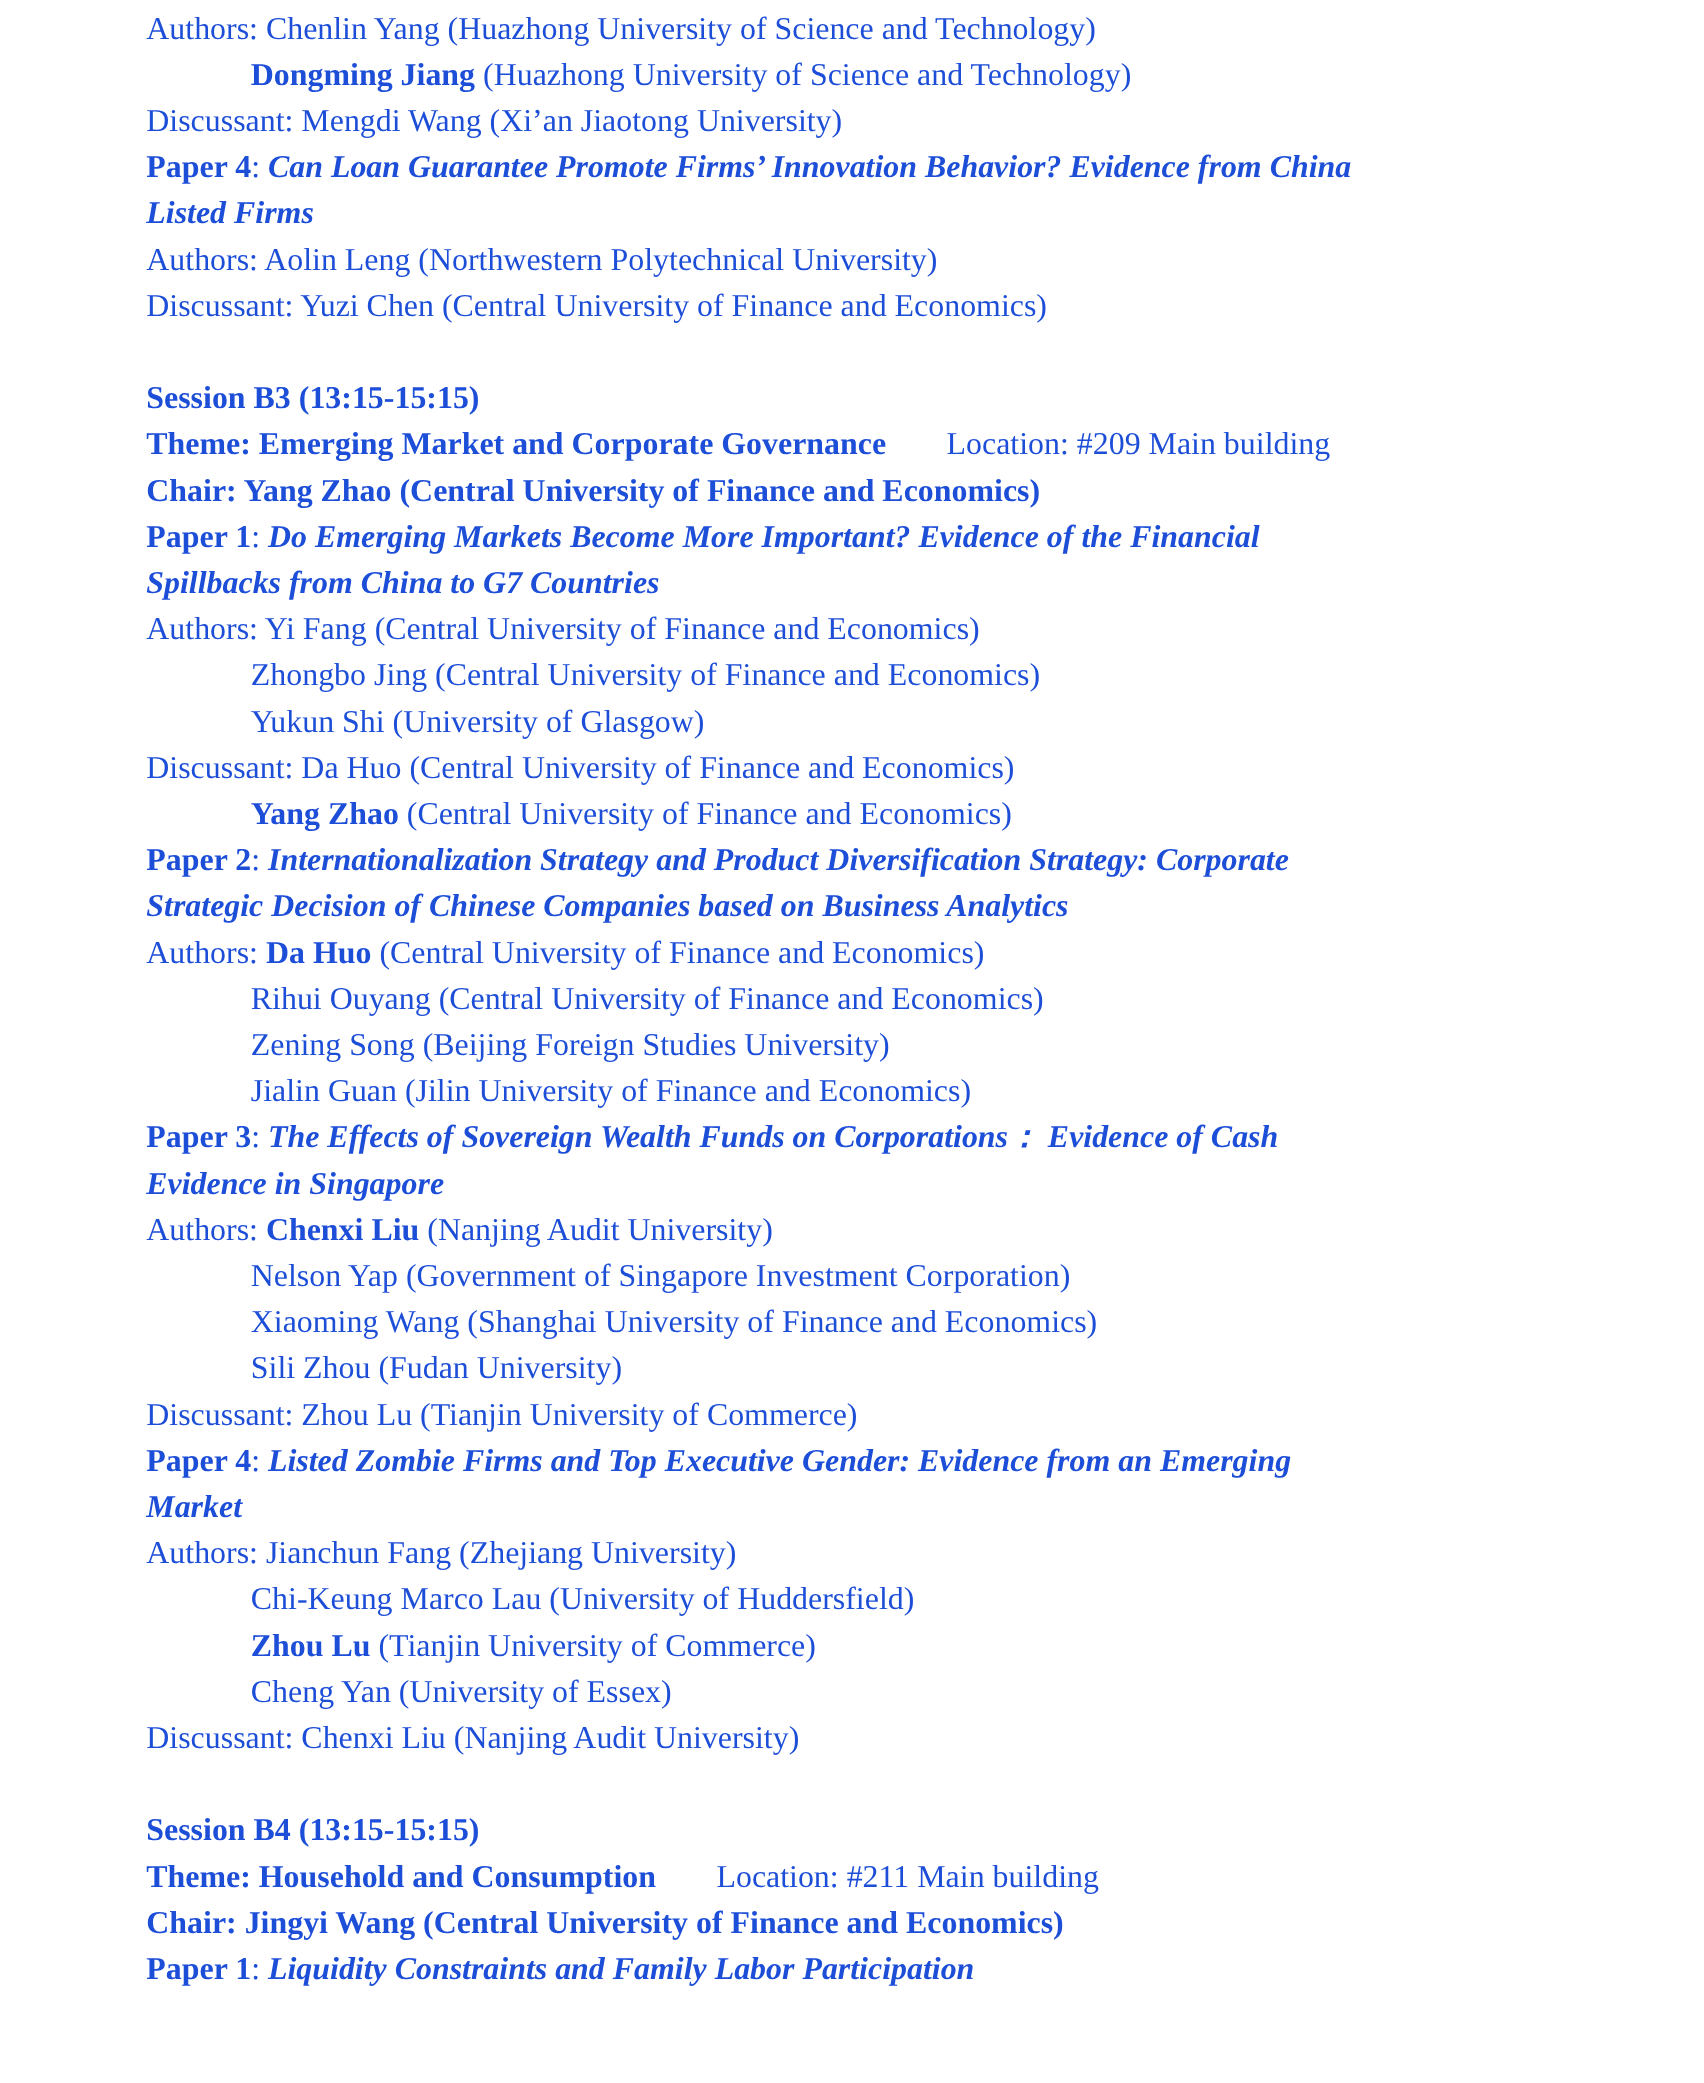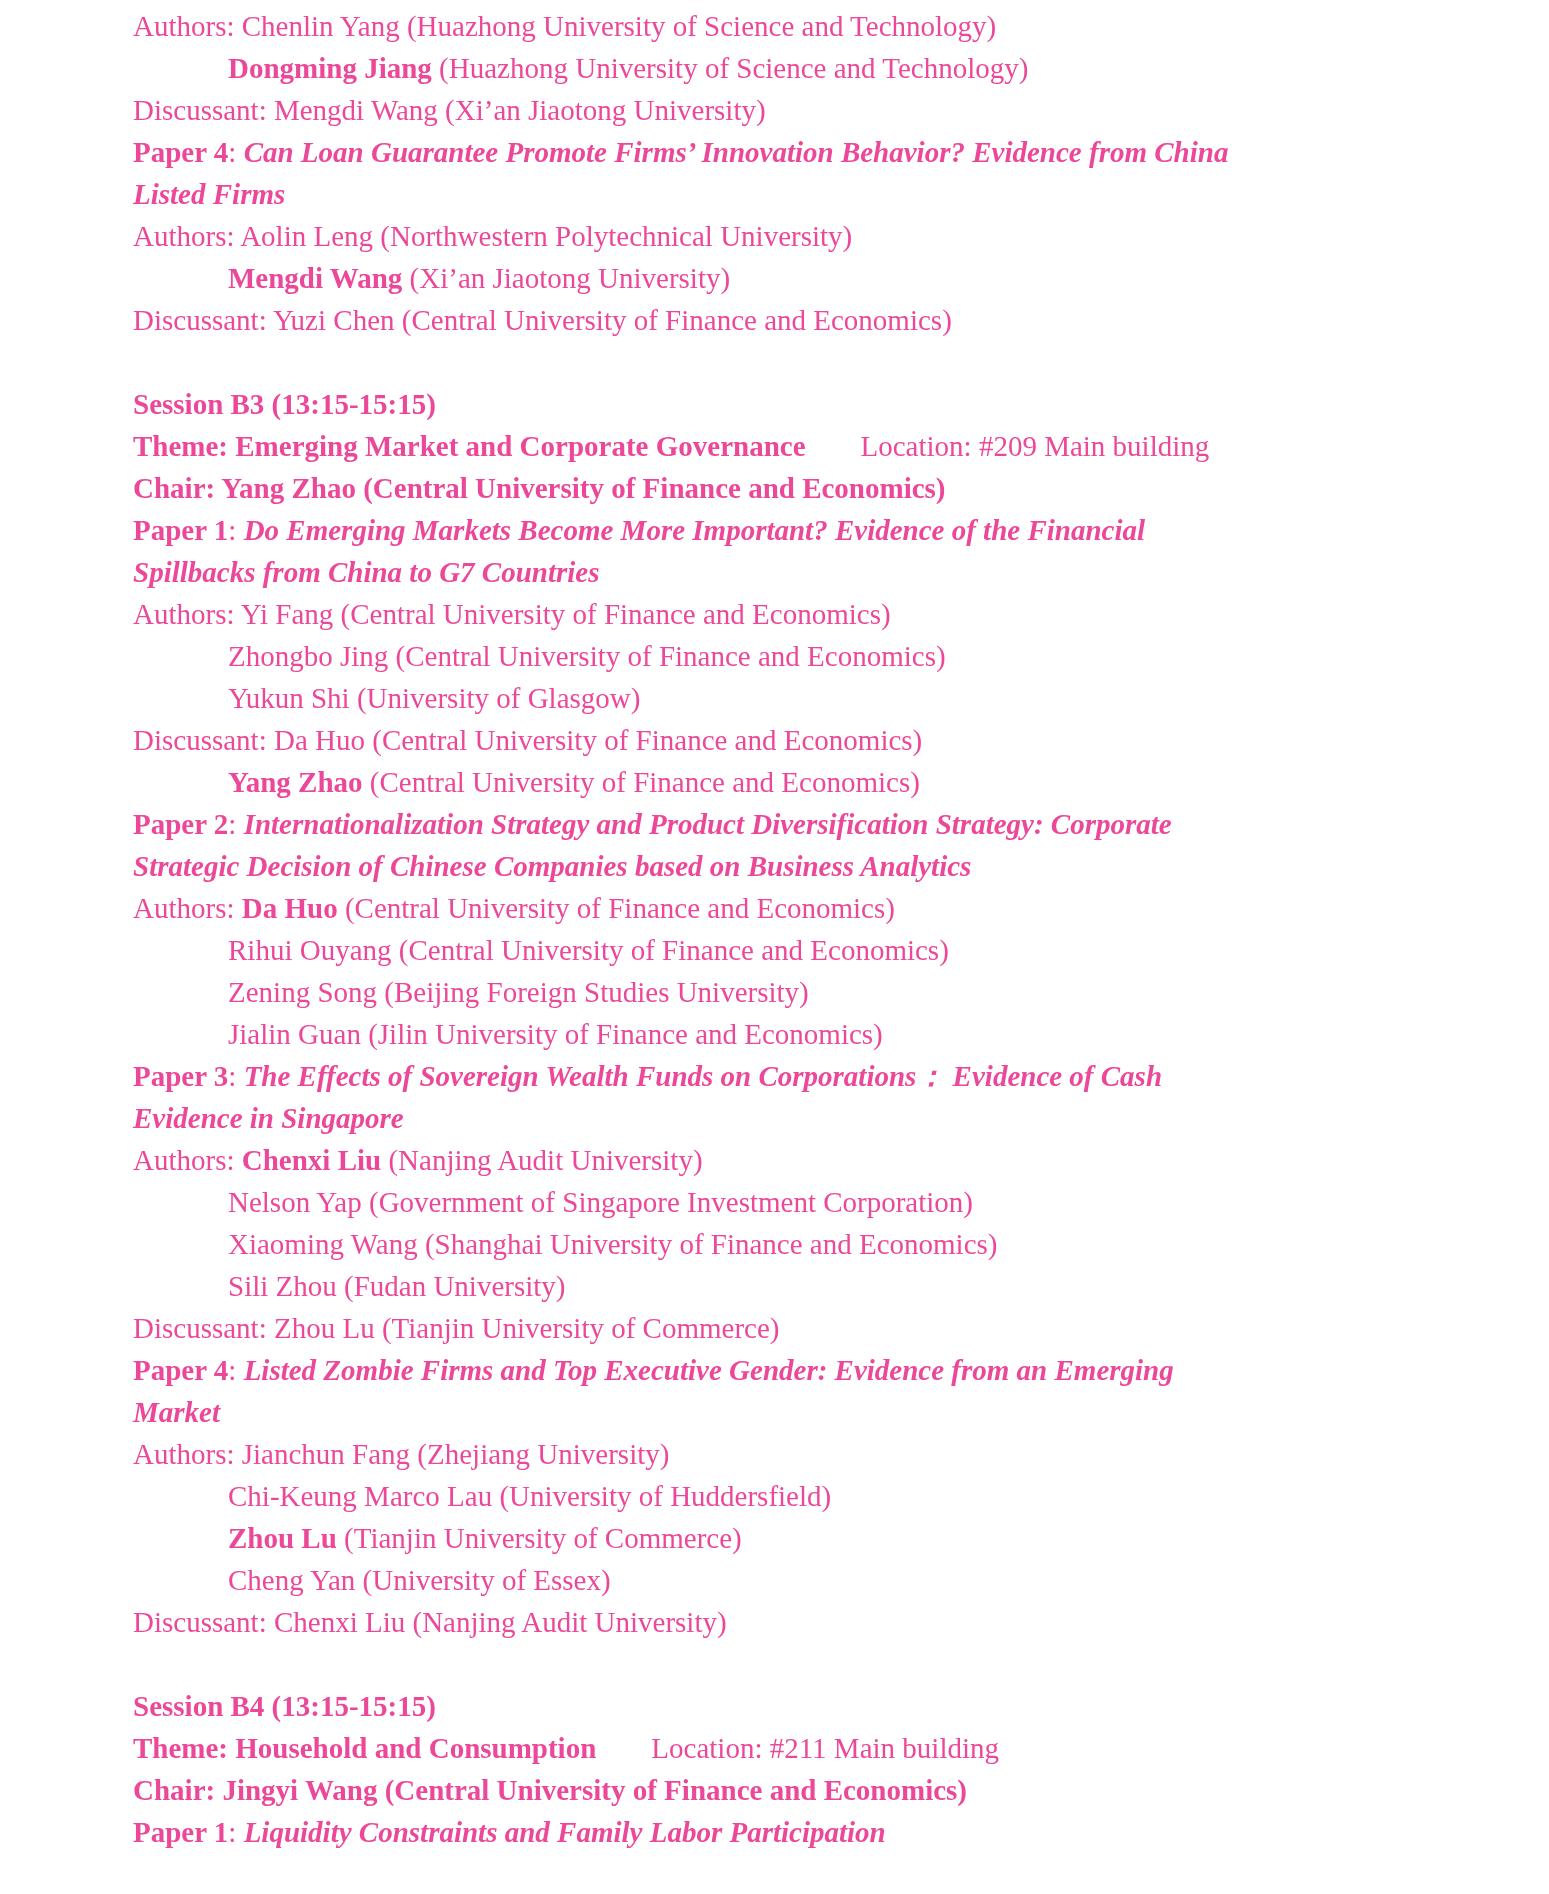--- a/index.html
+++ b/index.html
@@ -9,21 +9,21 @@
   }
   .page {
     position: relative;
     width: 1549px;
     height: 1894px;
     background: #ffffff;
     box-sizing: border-box;
     padding: 5px 128px 0 133px;
     font-family: "Liberation Serif", "DejaVu Serif", serif;
     font-size: 29px;
-    color: #ec4899;
+    color: #1d4ed8;
     overflow: hidden;
   }
   .line {
     height: 42px;
     line-height: 42px;
     white-space: nowrap;
   }
   .line.indent {
     padding-left: 95px;
   }
@@ -48,21 +48,20 @@
 </head>
 <body>
 
 <main class="page">
     <div class="line"><span class="seg regular">Authors: Chenlin Yang (Huazhong University of Science and Technology)</span></div>
     <div class="line indent"><span class="seg bold">Dongming Jiang</span><span class="seg regular"> (Huazhong University of Science and Technology)</span></div>
     <div class="line"><span class="seg regular">Discussant: Mengdi Wang (Xi’an Jiaotong University)</span></div>
     <div class="line"><span class="seg bold">Paper 4</span><span class="seg regular">: </span><span class="seg bold-italic">Can Loan Guarantee Promote Firms’ Innovation Behavior? Evidence from China</span></div>
     <div class="line"><span class="seg bold-italic">Listed Firms</span></div>
     <div class="line"><span class="seg regular">Authors: Aolin Leng (Northwestern Polytechnical University)</span></div>
-    <div class="line indent"><span class="seg bold">Mengdi Wang</span><span class="seg regular"> (Xi’an Jiaotong University)</span></div>
     <div class="line"><span class="seg regular">Discussant: Yuzi Chen (Central University of Finance and Economics)</span></div>
     <div class="line"></div>
     <div class="line"><span class="seg bold">Session B3 (13:15-15:15)</span></div>
     <div class="line"><span class="seg bold">Theme: Emerging Market and Corporate Governance</span><span class="seg regular gap">Location: #209 Main building</span></div>
     <div class="line"><span class="seg bold">Chair: Yang Zhao (Central University of Finance and Economics)</span></div>
     <div class="line"><span class="seg bold">Paper 1</span><span class="seg regular">: </span><span class="seg bold-italic">Do Emerging Markets Become More Important? Evidence of the Financial</span></div>
     <div class="line"><span class="seg bold-italic">Spillbacks from China to G7 Countries</span></div>
     <div class="line"><span class="seg regular">Authors: Yi Fang (Central University of Finance and Economics)</span></div>
     <div class="line indent"><span class="seg regular">Zhongbo Jing (Central University of Finance and Economics)</span></div>
     <div class="line indent"><span class="seg regular">Yukun Shi (University of Glasgow)</span></div>

